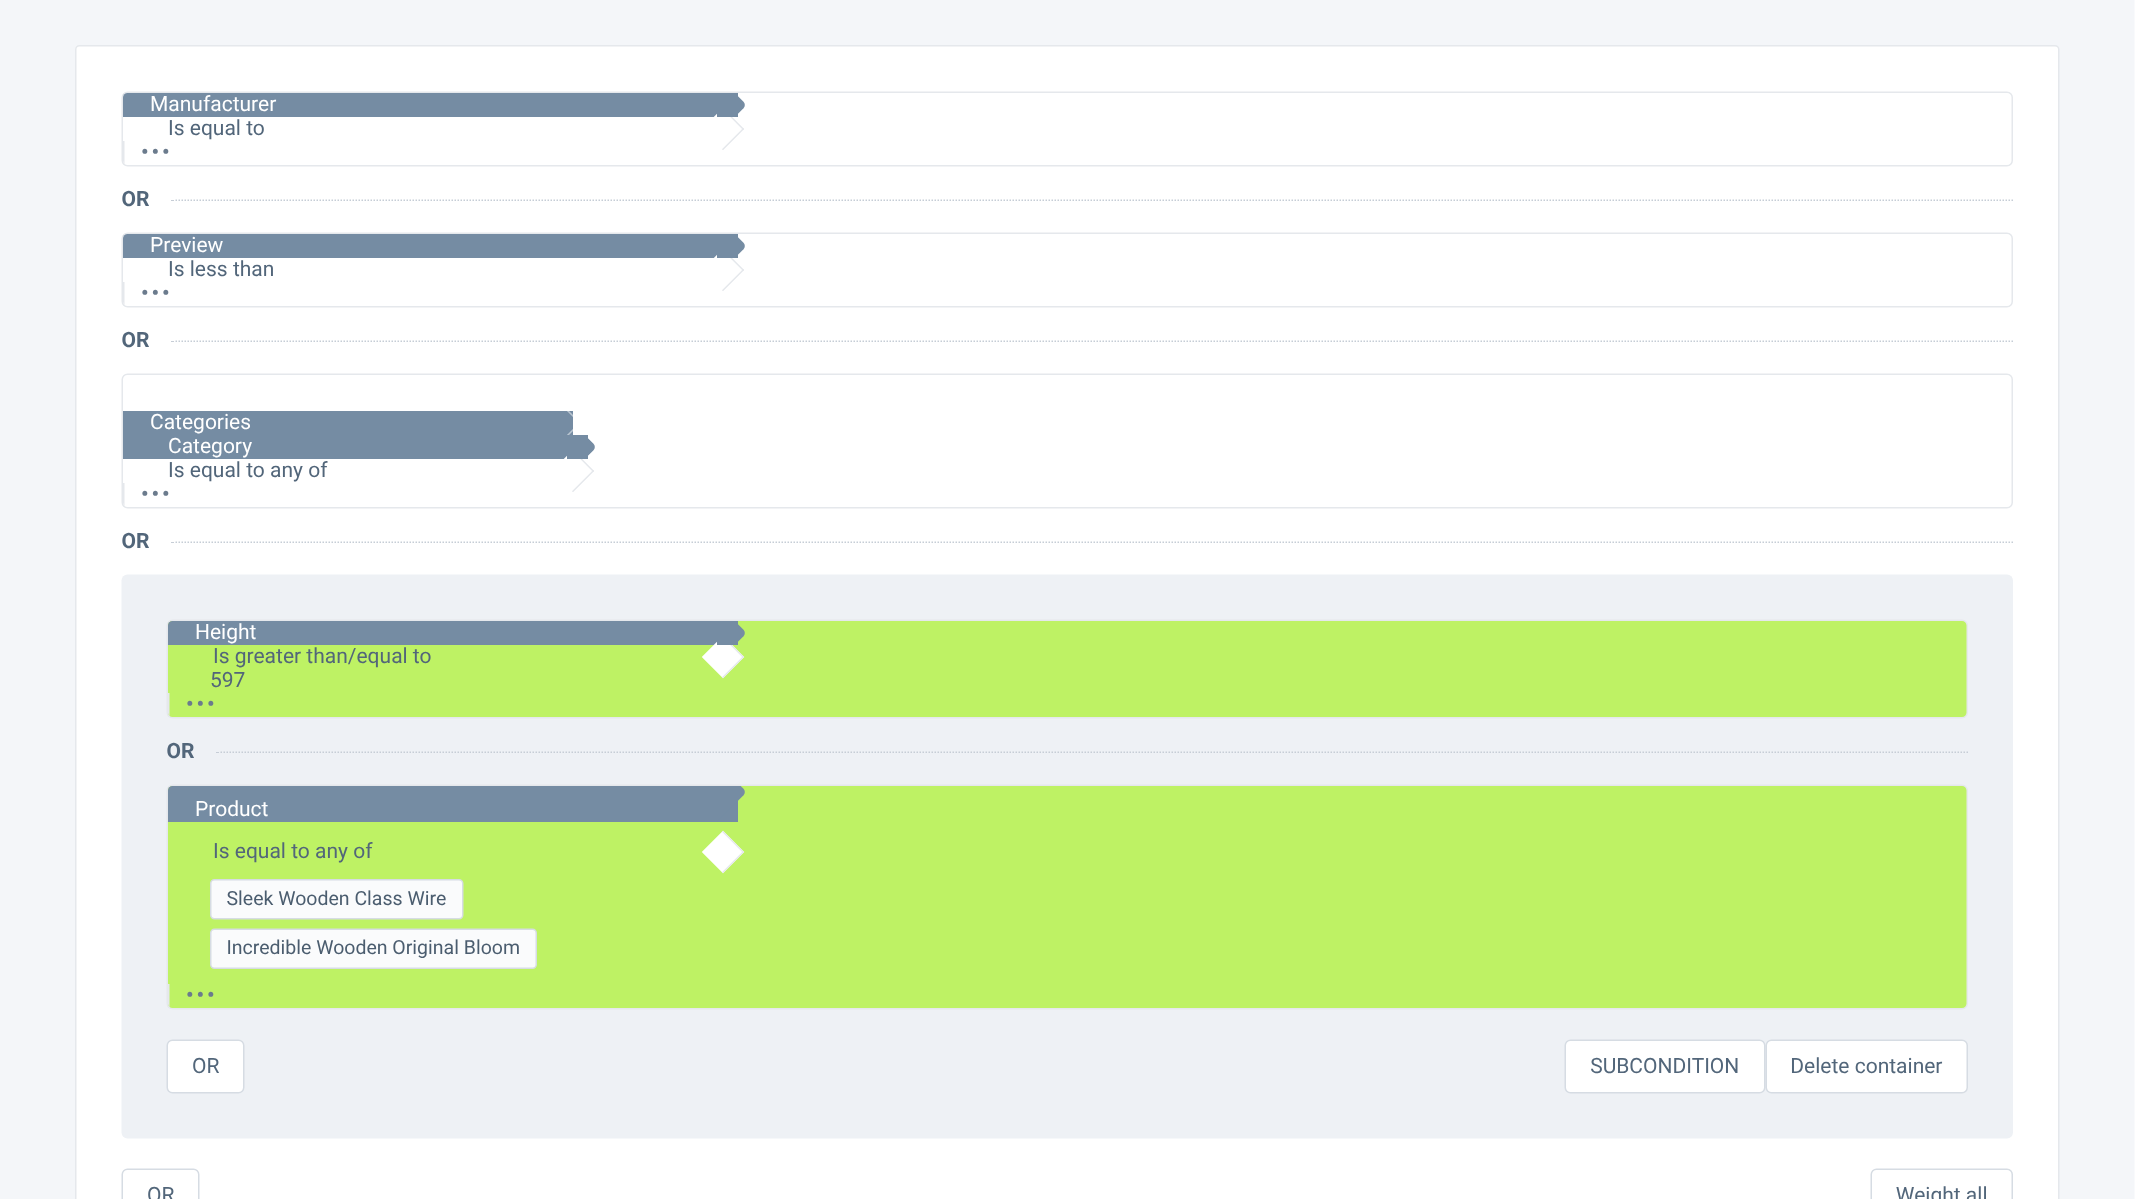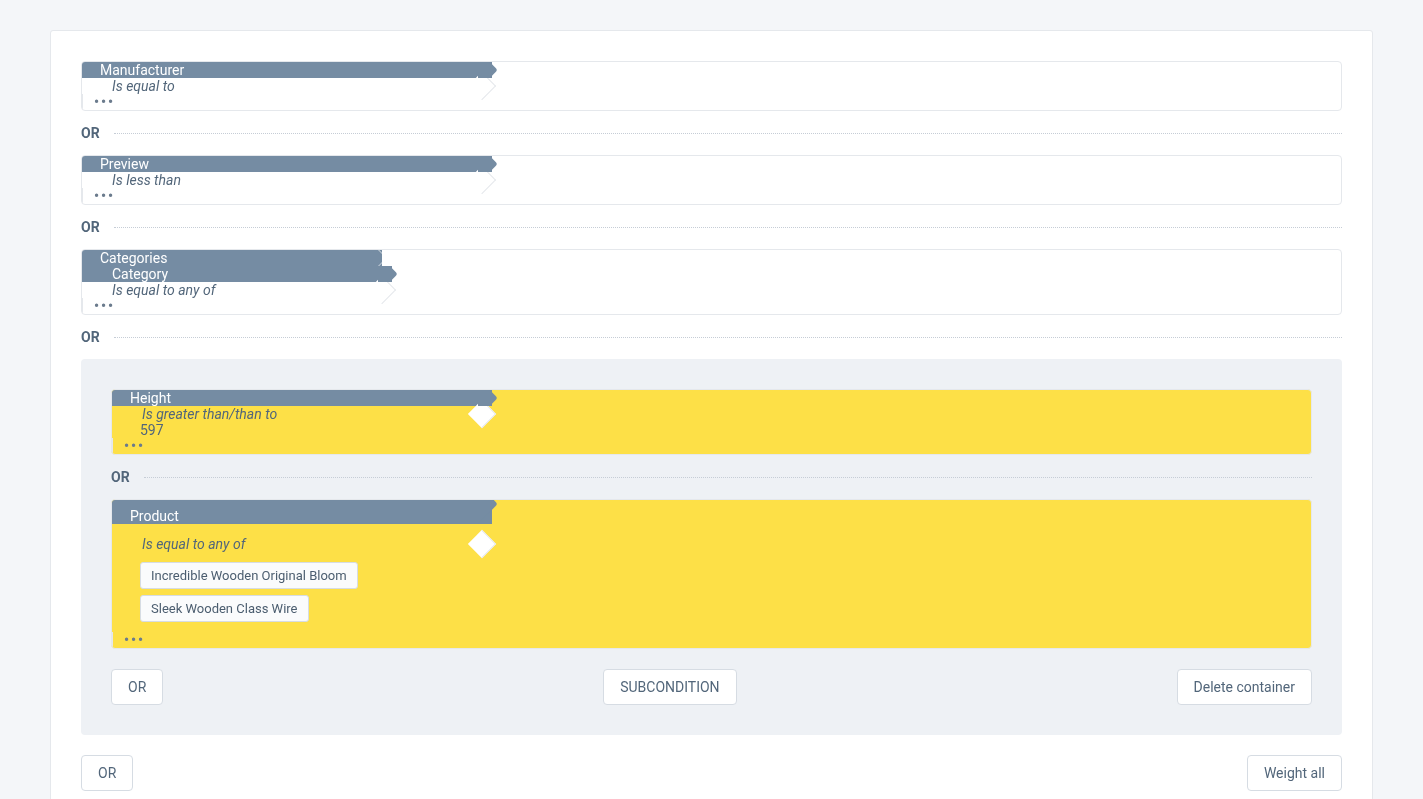--- a/index.html
+++ b/index.html
@@ -84,21 +84,20 @@
     border-top: 1px solid rgba(255,255,255,.5);
     border-right: 1px solid rgba(255,255,255,.5);
   }
   .cond-op {
     display: flex;
     align-items: center;
     padding: 0 18px 0 30px;
     position: relative;
     flex: 0 0 auto;
     color: #52667a;
-    font-style: italic;
   }
   .cond-op .arrow-right2 {
     position: absolute;
     right: -10px;
     top: 50%;
     width: 20px;
     height: 20px;
     border-top: 1px solid #e5e8ec;
     border-right: 1px solid #e5e8ec;
     transform: translateY(-50%) rotate(45deg);
@@ -137,21 +136,21 @@
   }
   .or-divider .line {
     flex: 1;
     border-top: 1px dotted #c6cdd6;
   }
   .subgroup {
     background: #eef1f5;
     border-radius: 4px;
     padding: 30px;
   }
-  .subgroup .cond-row { background: #fde047; }
+  .subgroup .cond-row { background: #bef264; }
   .tag {
     border: 1px solid #d6dce3;
     background: #fafbfc;
     color: #4b5d6f;
     padding: 5px 10px;
     border-radius: 3px;
     font-size: 13px;
     display: inline-flex;
     align-items: center;
   }
@@ -167,21 +166,21 @@
     padding: 9px 16px;
     border-radius: 4px;
     font-size: 14px;
     cursor: pointer;
     font-family: inherit;
   }
   .center-row { display:flex; justify-content:center; margin-top: 20px;}
   .dots { letter-spacing: 2px; font-weight:700; }
   
   .w-field-lg { width: 410px; }
-  .w-field-seg1 { width: 300px; }
+  .w-field-seg1 { width: 300px; margin-top: 24px; }
   .w-field-seg2 { width: 310px; }
   .w-op-md { width: 400px; }
   .w-op-sm { width: 300px; }
   .w-field-sub { width: 380px; }
   .w-op-sub { width: 370px; }
   .tall { min-height: 110px; }
   .tall .cond-field { align-items: flex-start; padding-top: 8px; }
   .tall .cond-op    { align-items: flex-start; padding-top: 12px; }
   .tall .cond-val   { align-items: flex-start; padding-top: 10px; padding-bottom: 10px; }
   .tall .cond-field .arrow-right { top: auto; bottom: 0; height: 40px; }
@@ -262,21 +261,21 @@
     </div>
 
     <div class="subgroup">
 
       <div class="cond-row">
         <div class="cond-field w-field-sub">
           <span>Height</span>
           <span class="arrow-right"></span>
         </div>
         <div class="cond-op w-op-sub">
-          <span>Is greater than/than to</span>
+          <span>Is greater than/equal to</span>
           <span class="arrow-right2"></span>
         </div>
         <div class="cond-val">
           <span>597</span>
         </div>
         <div class="cond-menu">
           <span class="dots">•••</span>
         </div>
       </div>
 
@@ -288,31 +287,31 @@
       <div class="cond-row tall">
         <div class="cond-field w-field-sub">
           <span>Product</span>
           <span class="arrow-right"></span>
         </div>
         <div class="cond-op w-op-sub">
           <span>Is equal to any of</span>
           <span class="arrow-right2" style="top:20px;"></span>
         </div>
         <div class="cond-val" style="flex-direction:column; align-items:flex-start;">
+          <span class="tag">Sleek Wooden Class Wire</span>
           <span class="tag">Incredible Wooden Original Bloom</span>
-          <span class="tag">Sleek Wooden Class Wire</span>
         </div>
         <div class="cond-menu">
           <span class="dots">•••</span>
         </div>
       </div>
 
       <div class="button-row">
         <button class="btn">OR</button>
-        <div style="flex:1; display:flex; justify-content:center;">
+        <div style="flex:1; display:flex; justify-content:flex-end;">
           <button class="btn">SUBCONDITION</button>
         </div>
         <button class="btn">Delete container</button>
       </div>
     </div>
 
     <div class="button-row">
       <button class="btn">OR</button>
       <div style="flex:1;"></div>
       <button class="btn">Weight all</button>

